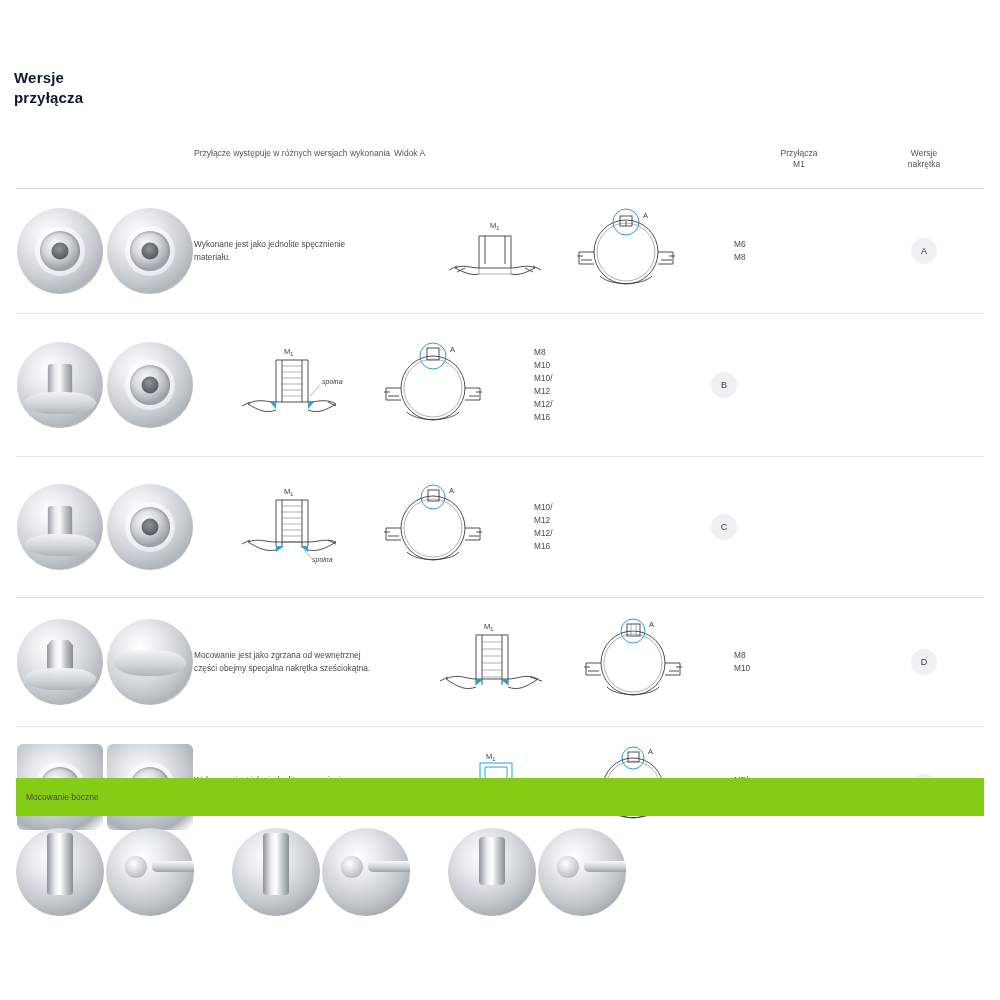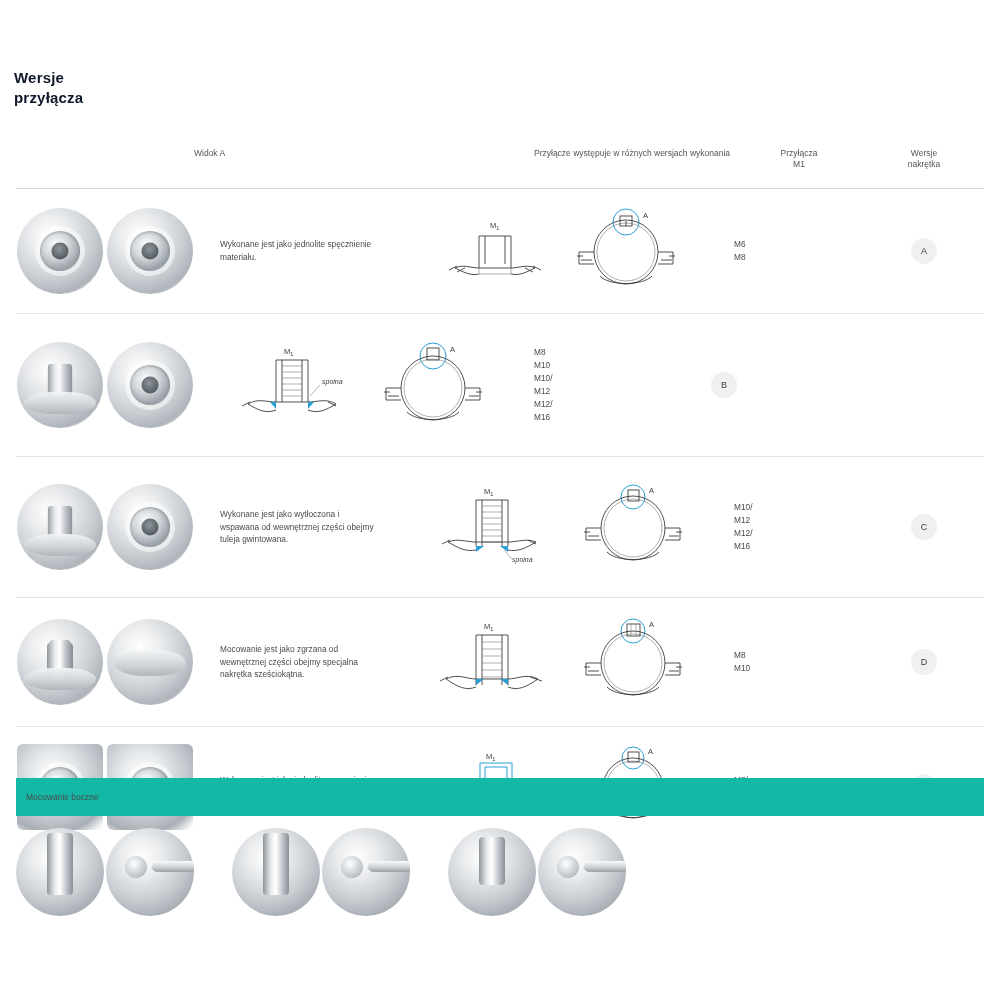--- a/index.html
+++ b/index.html
@@ -37,21 +37,21 @@
   .col-ver{width:120px;flex:0 0 120px;}
 
   .row{
     display:flex;align-items:center;
     border-bottom:1px solid #e2e2e2;
     min-height:124px;
   }
   .row .cell{display:flex;align-items:center;justify-content:center;height:100%;}
   .desc{
     font-size:8.3px;line-height:1.55;color:#4a4a4a;
-    padding-right:14px;align-self:center;padding-left:26px;
+    padding-right:14px;align-self:center;
   }
   .m1{
     font-size:8.3px;color:#4a4a4a;text-align:left;line-height:1.55;width:100%;
   }
   .ver-badge{
     width:26px;height:26px;border-radius:50%;
     background:#eef0f2;color:#3b3b3b;
     display:flex;align-items:center;justify-content:center;
     font-size:9px;margin:0 auto;
   }
@@ -107,21 +107,21 @@
   .ln-thin{stroke:#7b7b7b;stroke-width:.6;fill:none;}
   .ln-blue{stroke:#2a9fd6;stroke-width:1;fill:none;}
   .fill-blue{fill:#2a9fd6;}
   .lbl{font-size:7.5px;fill:#3c3c3c;font-family:"Liberation Sans",sans-serif;}
   .lbl-it{font-size:7px;fill:#3c3c3c;font-style:italic;font-family:"Liberation Sans",sans-serif;}
   .lbl-blue{font-size:7px;fill:#2a9fd6;font-family:"Liberation Sans",sans-serif;}
 
   
   .sidebar-head{
     position:absolute;left:16px;top:778px;width:968px;height:38px;
-    background:#14b8a6;display:flex;align-items:center;
+    background:#84cc16;display:flex;align-items:center;
   }
   .sidebar-head span{font-size:8.5px;color:#4a4a4a;padding-left:10px;}
   .bottom{
     position:absolute;left:16px;top:828px;width:968px;
     display:flex;align-items:center;gap:38px;
   }
   .pair{display:flex;align-items:center;gap:2px;}
   .bphoto{
     width:88px;height:88px;border-radius:50%;
     background:radial-gradient(circle at 40% 33%, #ffffff 0%, #e9ebed 26%, #c6cbd0 56%, #a8aeb4 76%, #f8f9fa 94%);
@@ -148,24 +148,24 @@
 
   <div class="title">
     <div>Wersje</div>
     <div>przyłącza</div>
   </div>
 
   <div class="table">
 
     <div class="thead">
       <div class="th col-img"></div>
-      <div class="th col-view">Widok A</div>
       <div class="th col-desc" style="width:200px;flex:0 0 200px;margin-left:-178px;padding-left:178px;">
         <span>Przyłącze występuje w różnych wersjach wykonania</span>
       </div>
+      <div class="th col-view">Widok A</div>
       <div class="th col-m1 center">
         <div>Przyłącza</div>
         <div>M1</div>
       </div>
       <div class="th col-ver center">
         <div>Wersje</div>
         <div>nakrętka</div>
       </div>
     </div>
 
@@ -287,23 +287,20 @@
           <div class="photo">
             <div class="stud"></div>
               <div class="plate"></div>
           </div>
           <div class="photo">
             <div class="inner"></div>
               <div class="hole"></div>
           </div>
         </div>
       </div>
-      <div class="cell col-desc">
-        <div class="desc">Wykonane jest jako wytłoczona i wspawana od wewnętrznej części obejmy tuleja gwintowana.</div>
-      </div>
       <div class="cell col-view">
         <div class="draw">
           <svg width="135" height="95" viewBox="0 0 135 95">
             <text class="lbl" x="52" y="14">M<tspan font-size="5.5" dy="2">1</tspan></text>
             <path class="ln" d="M44 20 L44 66 M76 20 L76 66 M50 20 L50 66 M70 20 L70 66"></path>
             <path class="ln" d="M44 20 L76 20"></path>
             <path class="ln-thin" d="M50 26 L70 26 M50 32 L70 32 M50 38 L70 38 M50 44 L70 44 M50 50 L70 50 M50 56 L70 56 M50 62 L70 62"></path>
             <path class="ln" d="M16 62 C26 58 34 62 44 62 L76 62 C86 62 94 58 104 62"></path>
             <path class="ln" d="M16 62 C26 68 34 72 44 70 M104 62 C94 68 86 72 76 70"></path>
             <path class="fill-blue" d="M44 66 L52 66 L44 72 Z"></path>

